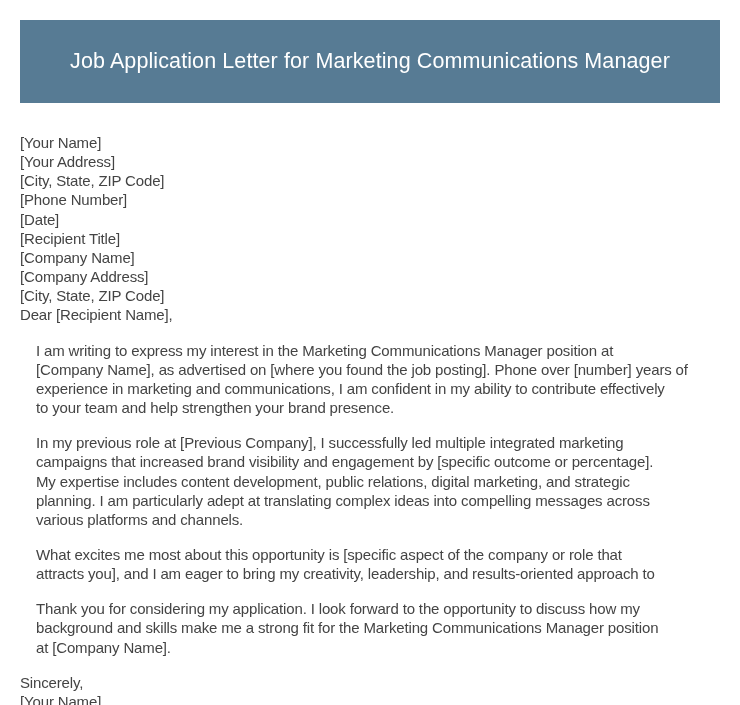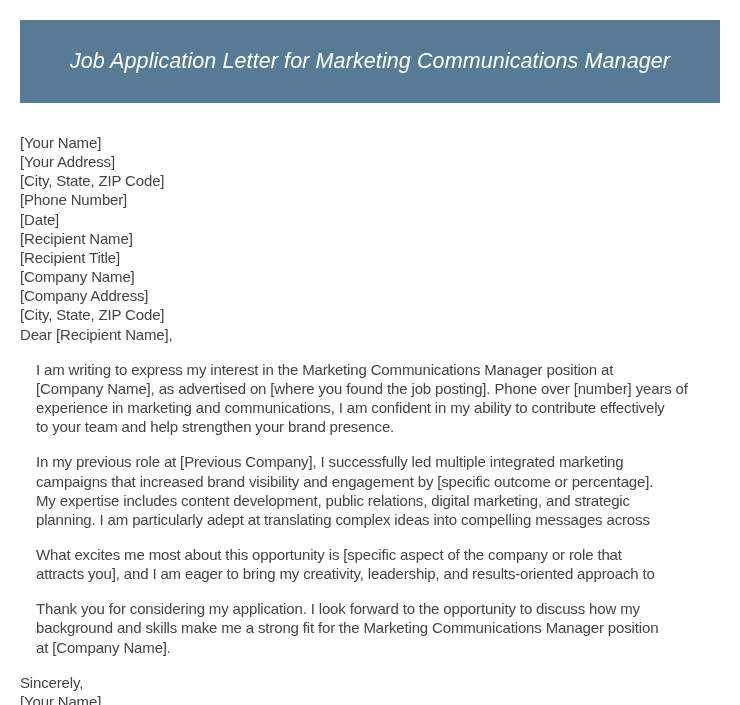--- a/index.html
+++ b/index.html
@@ -26,21 +26,20 @@
       align-items: center;
       justify-content: center;
     }
     .header h1 {
       margin: 0;
       font-weight: normal;
       font-size: 21.5px;
       color: #ffffff;
       letter-spacing: 0.1px;
       white-space: nowrap;
-      font-style: italic;
     }
     .letter {
       position: absolute;
       left: 20px;
       top: 133px;
       width: 700px;
       font-size: 15px;
       line-height: 19.15px;
       letter-spacing: -0.15px;
     }
@@ -63,39 +62,39 @@
 
 <div class="letter">
   <div>
     <span class="line">[Your Name]</span>
     <span class="line">[Your Address]</span>
     <span class="line">[City, State, ZIP Code]</span>
     <span class="line">[Phone Number]</span>
   </div>
   <span class="line">[Date]</span>
   <div>
-    <span class="line">[Recipient Name]</span>
     <span class="line">[Recipient Title]</span>
     <span class="line">[Company Name]</span>
     <span class="line">[Company Address]</span>
     <span class="line">[City, State, ZIP Code]</span>
   </div>
   <span class="line">Dear [Recipient Name],</span>
 
   <p class="para">
     <span class="line">I am writing to express my interest in the Marketing Communications Manager position at</span>
     <span class="line">[Company Name], as advertised on [where you found the job posting]. Phone over [number] years of</span>
     <span class="line">experience in marketing and communications, I am confident in my ability to contribute effectively</span>
     <span class="line">to your team and help strengthen your brand presence.</span>
   </p>
   <p class="para">
     <span class="line">In my previous role at [Previous Company], I successfully led multiple integrated marketing</span>
     <span class="line">campaigns that increased brand visibility and engagement by [specific outcome or percentage].</span>
     <span class="line">My expertise includes content development, public relations, digital marketing, and strategic</span>
     <span class="line">planning. I am particularly adept at translating complex ideas into compelling messages across</span>
+    <span class="line">various platforms and channels.</span>
   </p>
   <p class="para">
     <span class="line">What excites me most about this opportunity is [specific aspect of the company or role that</span>
     <span class="line">attracts you], and I am eager to bring my creativity, leadership, and results-oriented approach to</span>
   </p>
   <p class="para">
     <span class="line">Thank you for considering my application. I look forward to the opportunity to discuss how my</span>
     <span class="line">background and skills make me a strong fit for the Marketing Communications Manager position</span>
     <span class="line">at [Company Name].</span>
   </p>

